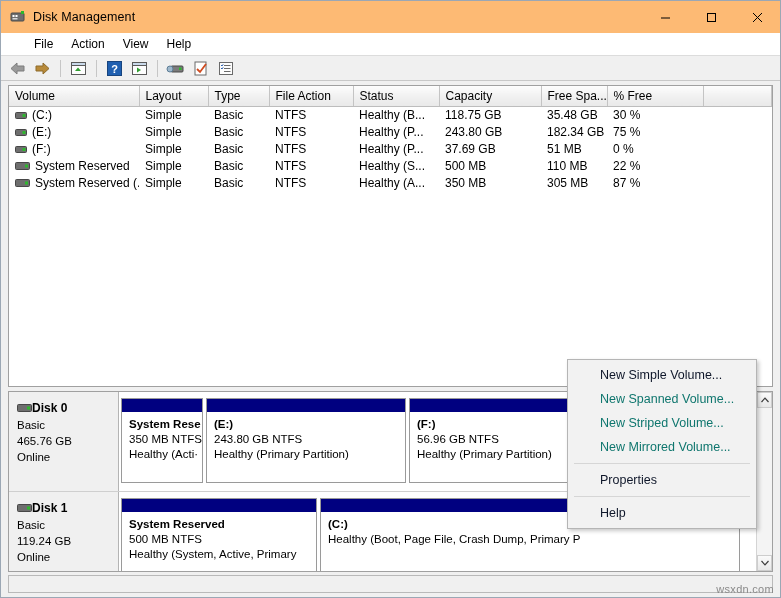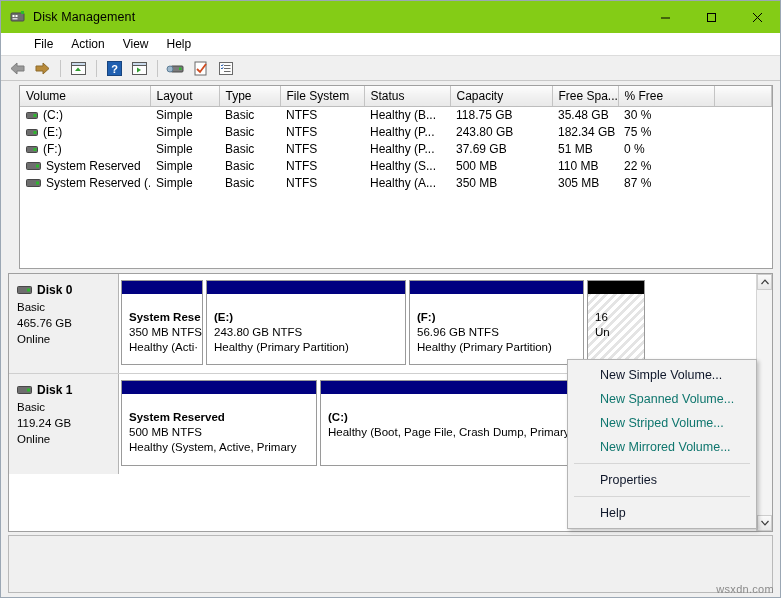--- a/index.html
+++ b/index.html
@@ -13,21 +13,21 @@
   #app {
     position: relative;
     width: 781px; height: 598px;
     background: #f0f0f0;
     border: 1px solid #9ba7b4;
     display: flex; flex-direction: column;
   }
 
   
   .titlebar {
-    height: 32px; background: #84cc16;
+    height: 32px; background: #fdba74;
     display: flex; align-items: center;
     flex: 0 0 auto; position: relative;
   }
   .title-icon { width: 16px; height: 16px; margin: 0 7px 0 9px; position: relative; flex: 0 0 auto; }
   .title-text { font-size: 12.5px; color: #000; letter-spacing: .1px; }
   .winbtns { position: absolute; right: 0; top: 0; height: 32px; display: flex; }
   .winbtn {
     width: 46px; height: 32px; display: flex;
     align-items: center; justify-content: center;
     color: #000; font-size: 11px; background: transparent;
@@ -48,24 +48,24 @@
     border-top: 1px solid #dcdcdc;
     border-bottom: 1px solid #c8c8c8;
     display: flex; align-items: center; padding-left: 5px; gap: 2px;
     flex: 0 0 auto;
   }
   .tbtn { width: 23px; height: 22px; display: flex; align-items: center; justify-content: center; }
   .tsep { width: 1px; height: 17px; background: #c6c6c6; margin: 0 4px; }
 
   
   .listwrap {
-    margin: 4px 7px 0 18px;
+    margin: 4px 7px 0 7px;
     background: #fff;
     border: 1px solid #a0a0a0;
-    height: 184px;
+    height: 302px;
     flex: 0 0 auto; overflow: hidden;
   }
   table.vol { width: 100%; border-collapse: collapse; table-layout: fixed; }
   table.vol th {
     background: linear-gradient(to bottom,#fdfdfd 0%,#f1f1f1 50%,#e9e9e9 100%);
     border-right: 1px solid #c4c4c4;
     border-bottom: 1px solid #bdbdbd;
     font-weight: normal; font-size: 12px; text-align: left;
     padding: 3px 0 3px 6px; height: 20px; color: #000;
     white-space: nowrap; overflow: hidden;
@@ -88,29 +88,29 @@
   }
   .graphinner { flex: 1 1 auto; overflow: hidden; position: relative; }
 
   .diskrow { display: flex; height: 100px; border-bottom: 1px solid #cfcfcf; }
   .diskrow:last-child { border-bottom: none; }
   .diskinfo {
     width: 110px; flex: 0 0 110px;
     background: #f0f0f0; border-right: 1px solid #b4b4b4;
     padding: 8px 0 0 8px; font-size: 11.5px; line-height: 16px;
   }
-  .diskinfo .dtitle { font-weight: bold; font-size: 12px; display: flex; align-items: center; gap: 5px; margin-bottom: 1px; }
+  .diskinfo .dtitle { font-weight: bold; font-size: 12px; display: flex; align-items: center; margin-bottom: 1px; }
   .parts { flex: 1 1 auto; display: flex; padding: 6px 0 8px 2px; gap: 3px; position: relative; }
   .part {
     border: 1px solid #9a9a9a; background: #ffffff;
     display: flex; flex-direction: column; overflow: hidden;
     position: relative;
   }
   .part .cap { height: 13px; flex: 0 0 13px; background: #000080; }
-  .part .body { padding: 16px 0 0 7px; font-size: 11.5px; line-height: 15px; white-space: nowrap; overflow: hidden; }
+  .part .body { padding: 5px 0 0 7px; font-size: 11.5px; line-height: 15px; white-space: nowrap; overflow: hidden; }
   .part .pname { font-weight: bold; }
   .part.unalloc .cap { background: #000000; }
   .part.unalloc {
     border-color: #9a9a9a;
     background-image: repeating-linear-gradient(135deg,#ffffff 0 3px,#e4e4e4 3px 6px);
   }
   .part.unalloc .body { background: transparent; }
 
   
   .vscroll {
@@ -275,21 +275,21 @@
           <col style="width:102px">
           <col style="width:66px">
           <col style="width:96px">
           <col>
       </colgroup>
       <thead>
         <tr>
           <th>Volume</th>
           <th>Layout</th>
           <th>Type</th>
-          <th>File System</th>
+          <th>File Action</th>
           <th>Status</th>
           <th>Capacity</th>
           <th>Free Spa...</th>
           <th>% Free</th>
           <th></th>
         </tr>
       </thead>
       <tbody id="vol-body">
           <tr>
             <td class="volname">

